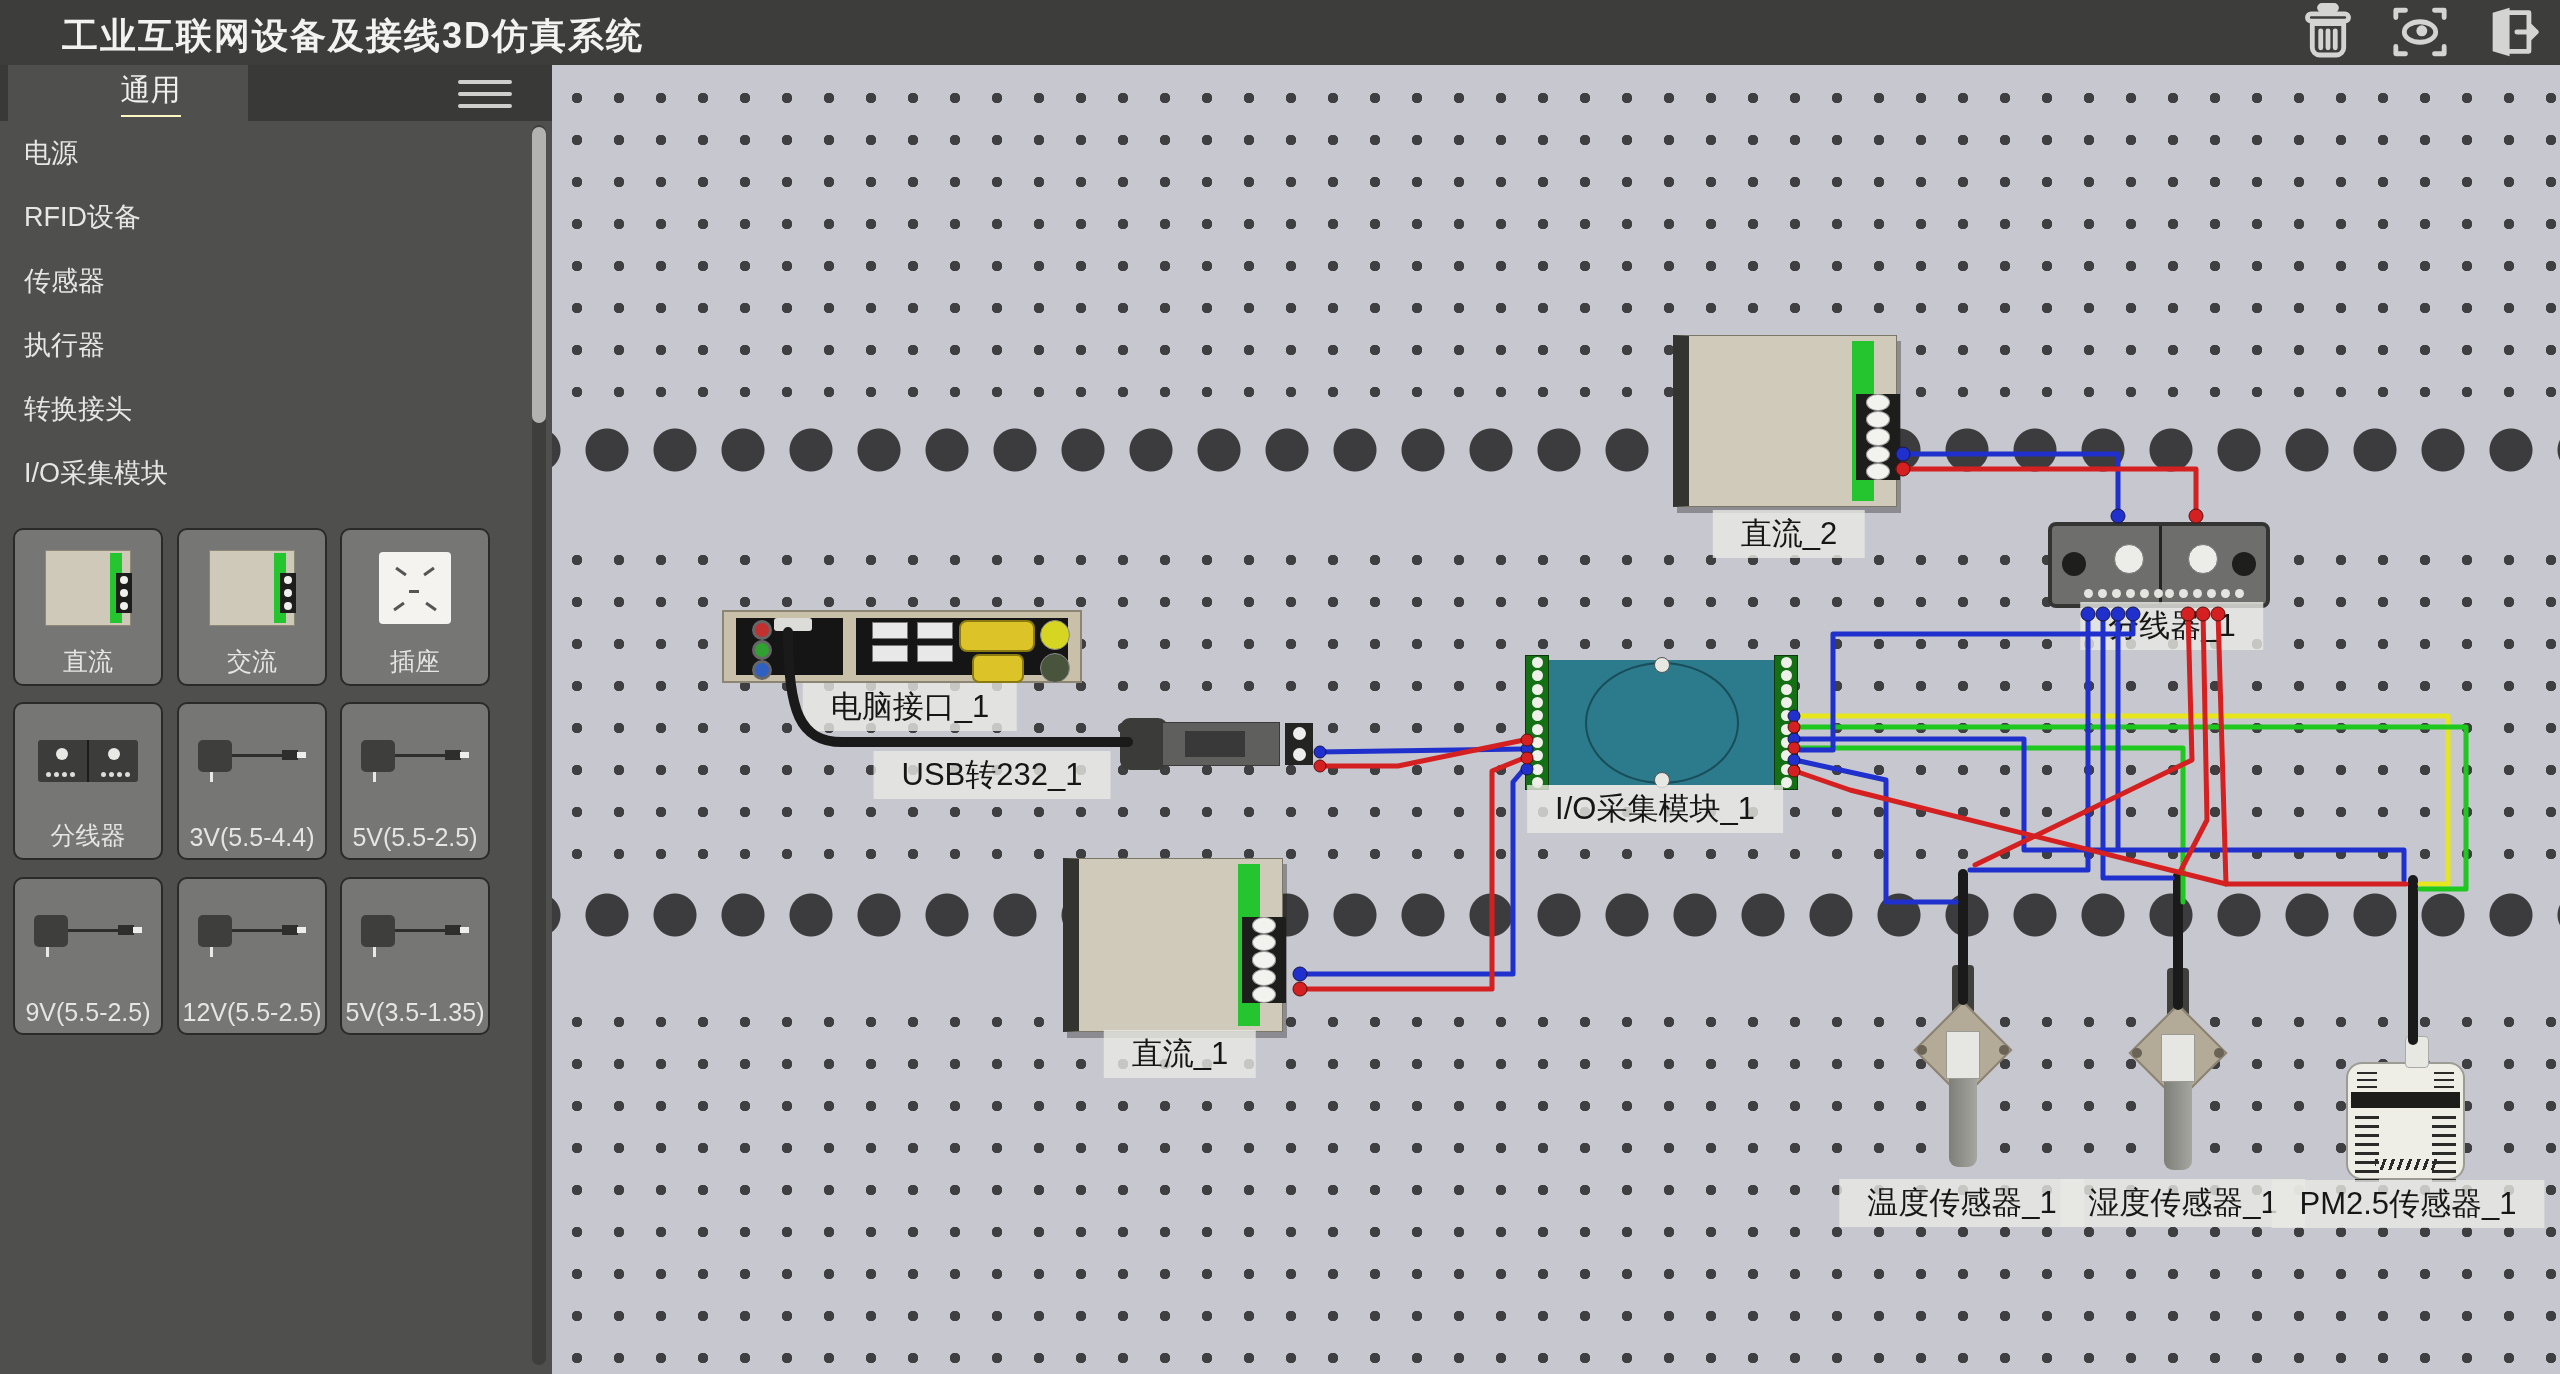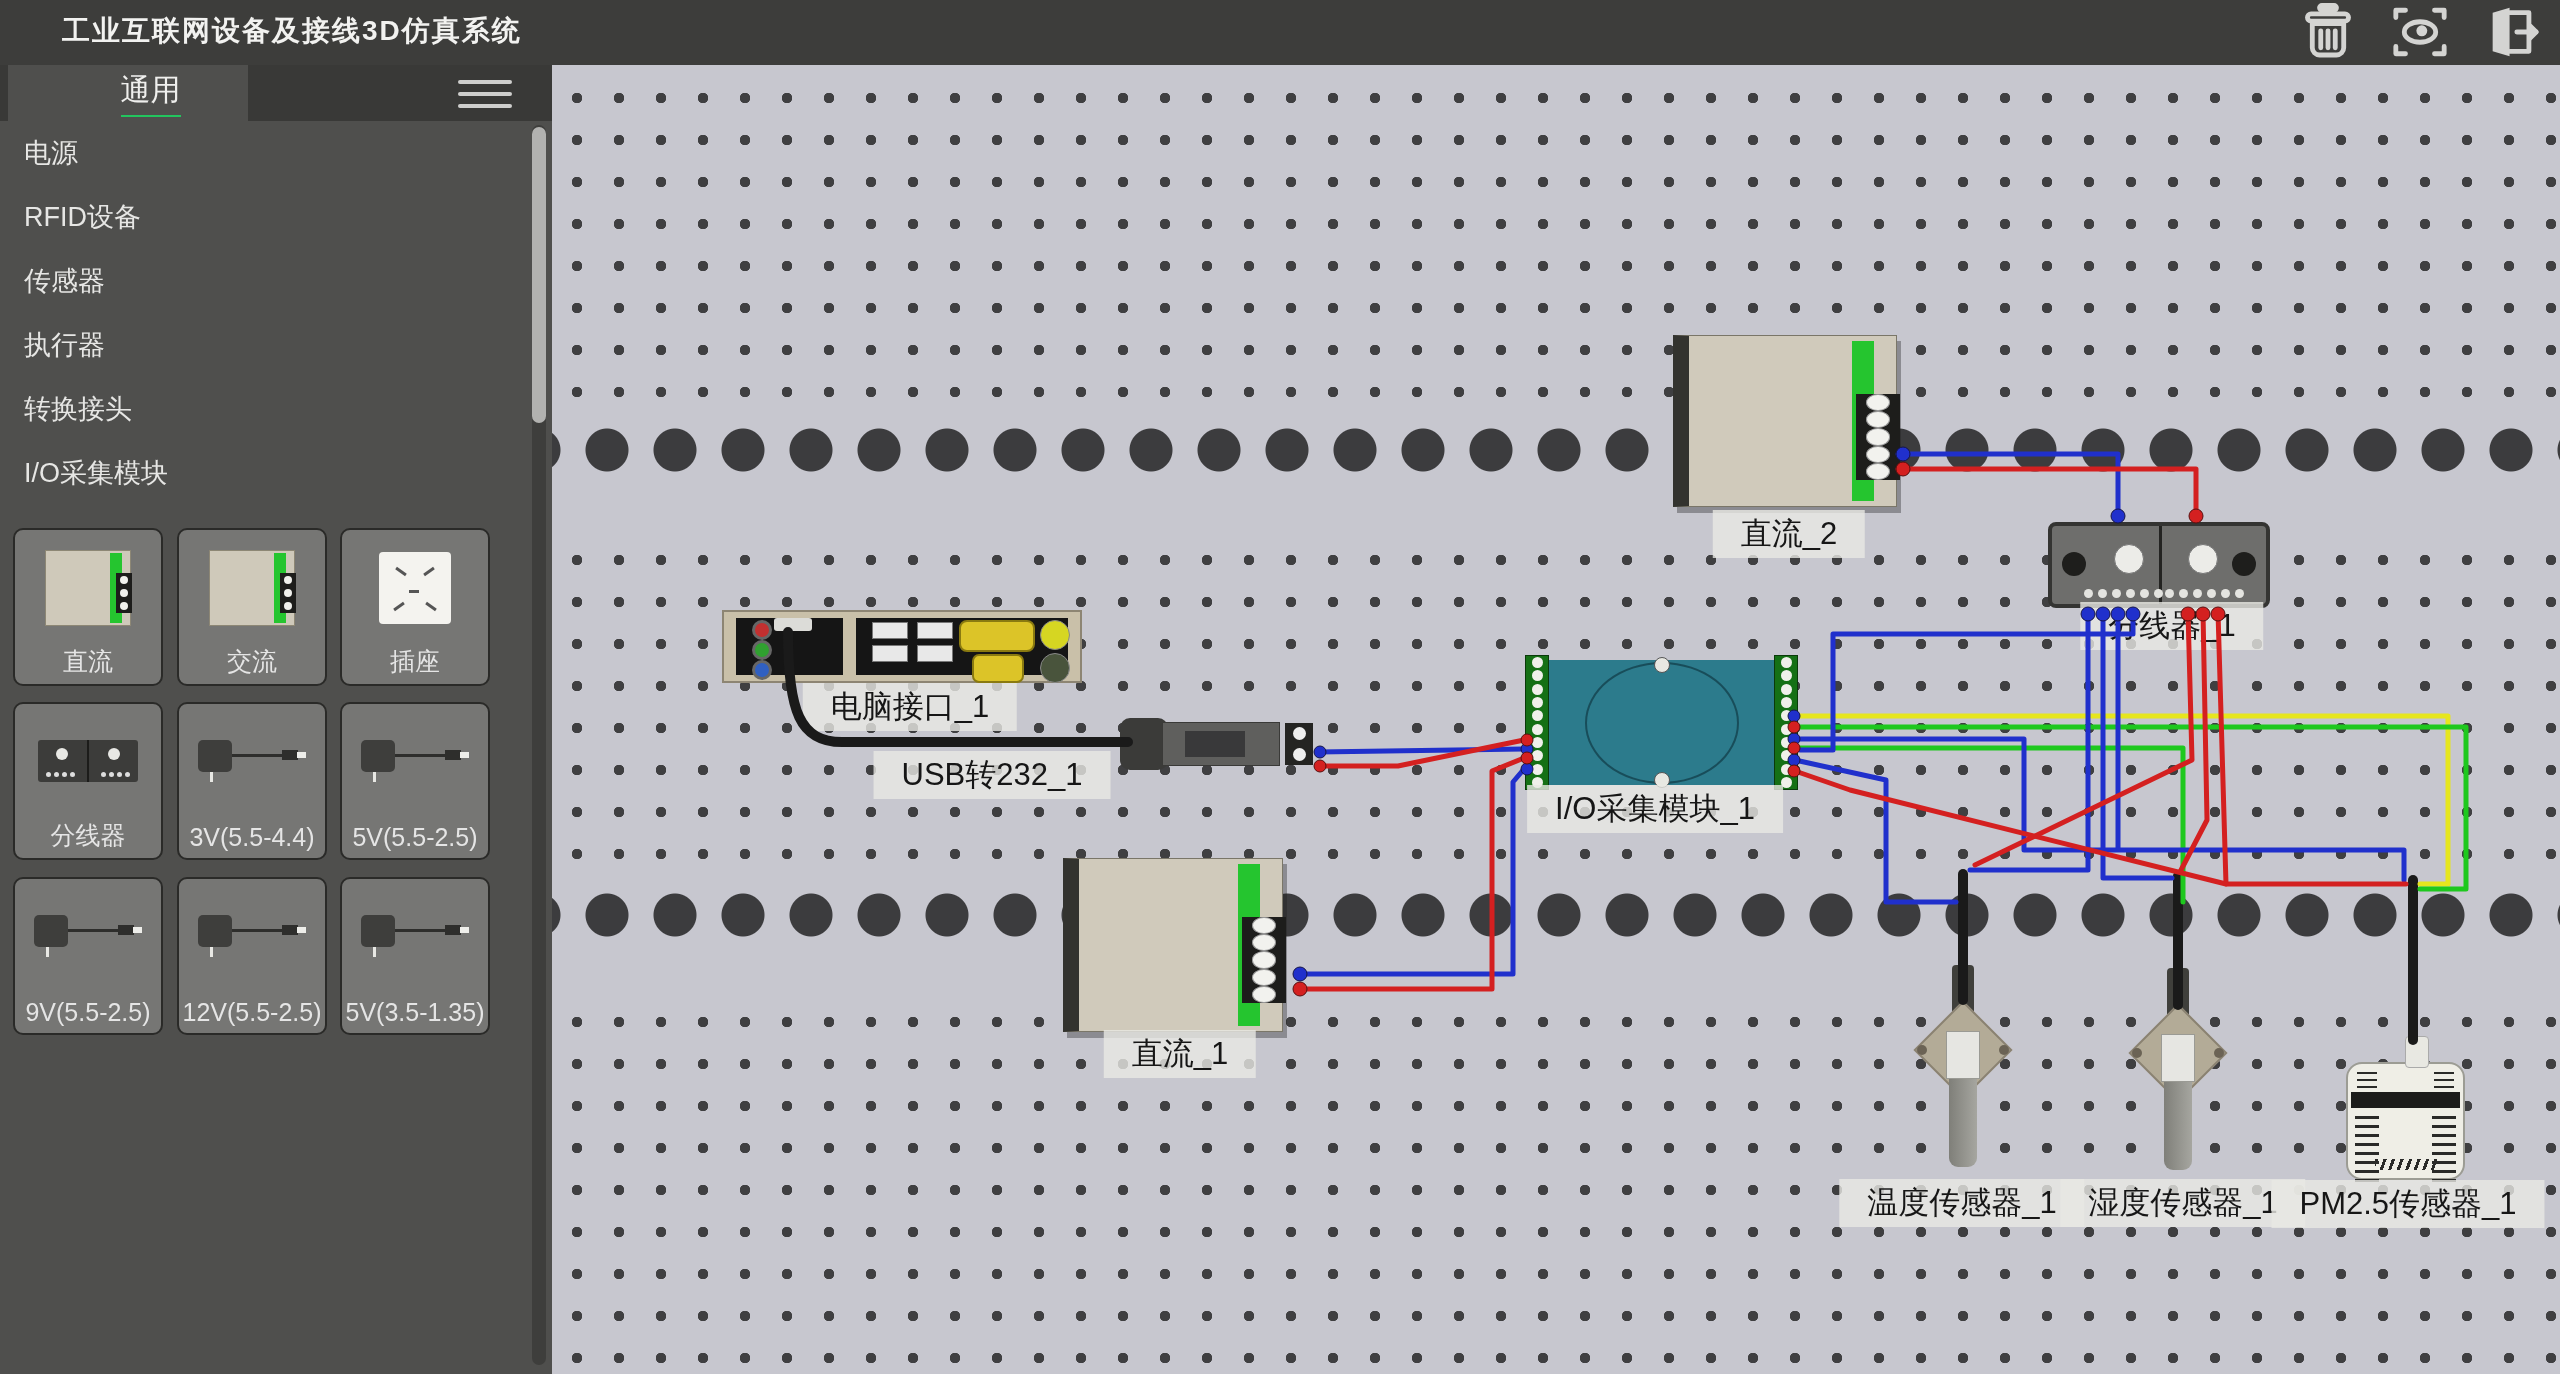--- a/index.html
+++ b/index.html
@@ -1,31 +1,31 @@
 <!DOCTYPE html>
 <html><head>
 <meta charset="utf-8">
 <style>
   html,body{margin:0;padding:0;}
   body{width:2560px;height:1374px;overflow:hidden;position:relative;
        font-family:"Liberation Sans","DejaVu Sans",sans-serif;background:#c7c7cf;}
 
   
   .titlebar{position:absolute;left:0;top:0;width:2560px;height:65px;background:#3d3d3b;z-index:60;}
-  .app-title{position:absolute;left:62px;top:12px;color:#f2f2f0;font-size:28px;font-weight:bold;letter-spacing:2px;}
+  .app-title{position:absolute;left:62px;top:12px;color:#f2f2f0;font-size:36px;font-weight:bold;letter-spacing:2px;}
   .top-icons{position:absolute;right:16px;top:3px;display:flex;gap:28px;}
   .ticon{width:64px;height:58px;cursor:pointer;}
   .ticon svg{width:100%;height:100%;}
 
   
   .sidebar{position:absolute;left:0;top:65px;width:552px;height:1309px;background:#4f4f4d;z-index:55;}
   .tabstrip{position:absolute;left:0;top:0;width:552px;height:56px;background:#393937;}
   .tab{position:absolute;left:8px;top:0;width:240px;height:56px;background:#4f4f4d;color:#efefed;
        font-size:30px;display:flex;align-items:center;justify-content:center;cursor:pointer;}
-  .tab span{border-bottom:2px solid #22c55e;padding-bottom:4px;margin-left:45px;}
+  .tab span{border-bottom:2px solid #fef9c3;padding-bottom:4px;margin-left:45px;}
   .hamburger{position:absolute;right:40px;top:15px;width:54px;height:28px;cursor:pointer;}
   .hamburger i{display:block;height:4px;background:#cfcfcd;border-radius:2px;margin-bottom:8px;}
   .menu{position:absolute;left:0;top:56px;width:530px;}
   .menu-item{height:64px;line-height:64px;padding-left:24px;color:#e6e6e4;font-size:27px;cursor:pointer;}
   .sb-track{position:absolute;right:6px;top:60px;width:14px;height:1240px;background:#3e3e3c;border-radius:7px;}
   .sb-thumb{position:absolute;right:6px;top:62px;width:14px;height:296px;background:#b2b2b0;border-radius:7px;}
 
   .palette{position:absolute;left:0;top:463px;width:536px;height:846px;}
   .card{position:absolute;width:150px;height:158px;background:#767674;border:2px solid #2a2a28;
         border-radius:10px;box-sizing:border-box;cursor:pointer;}

